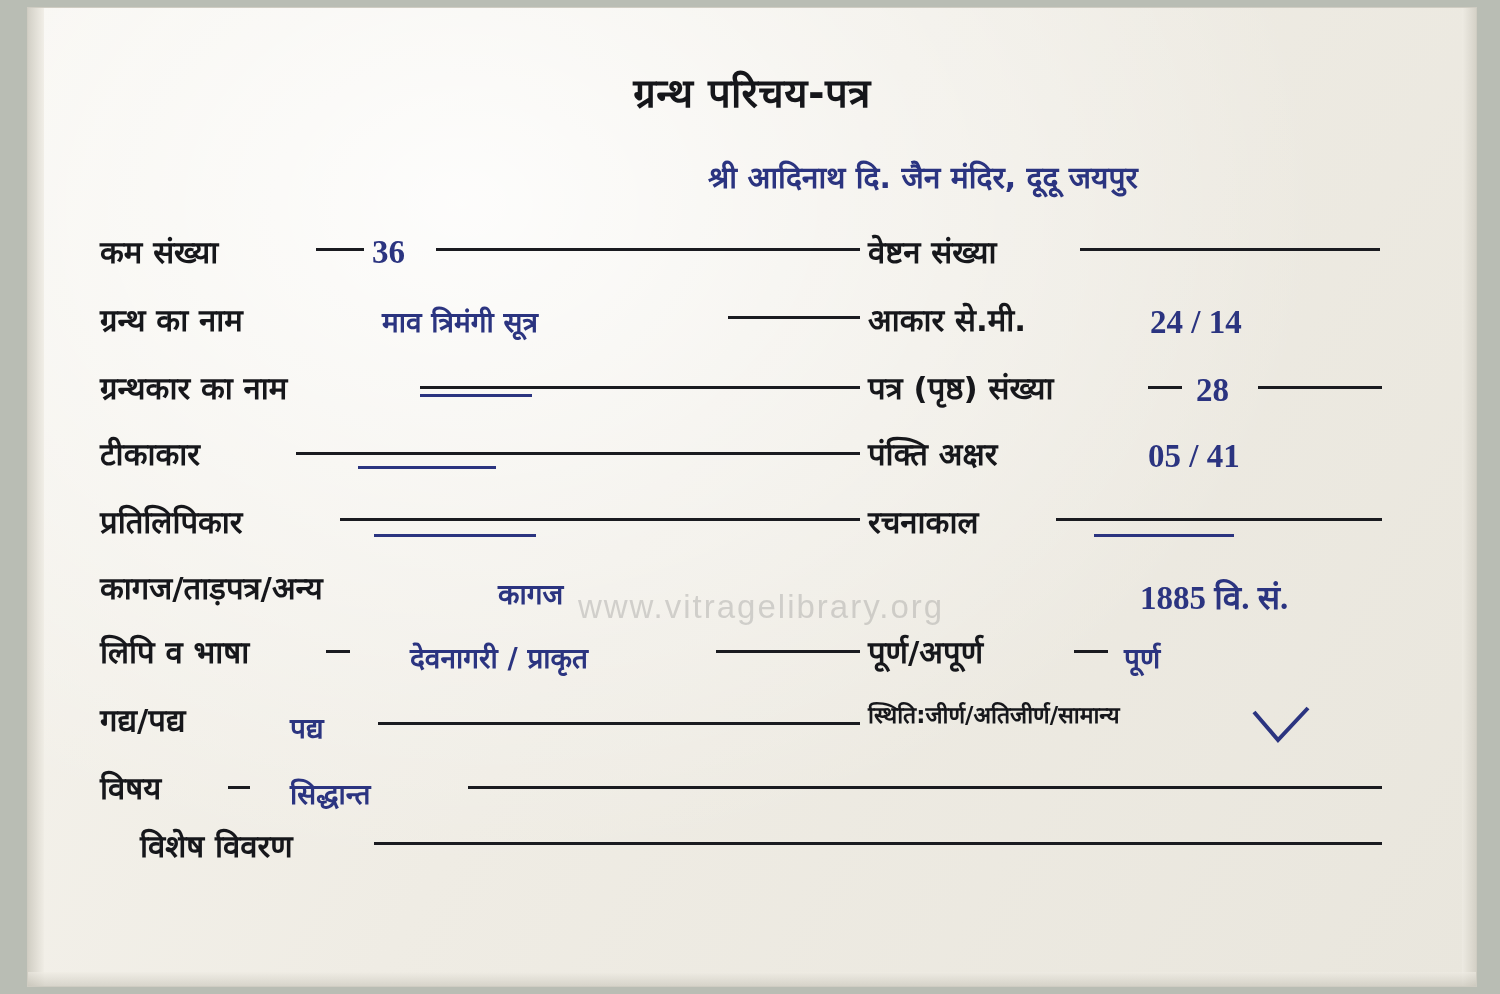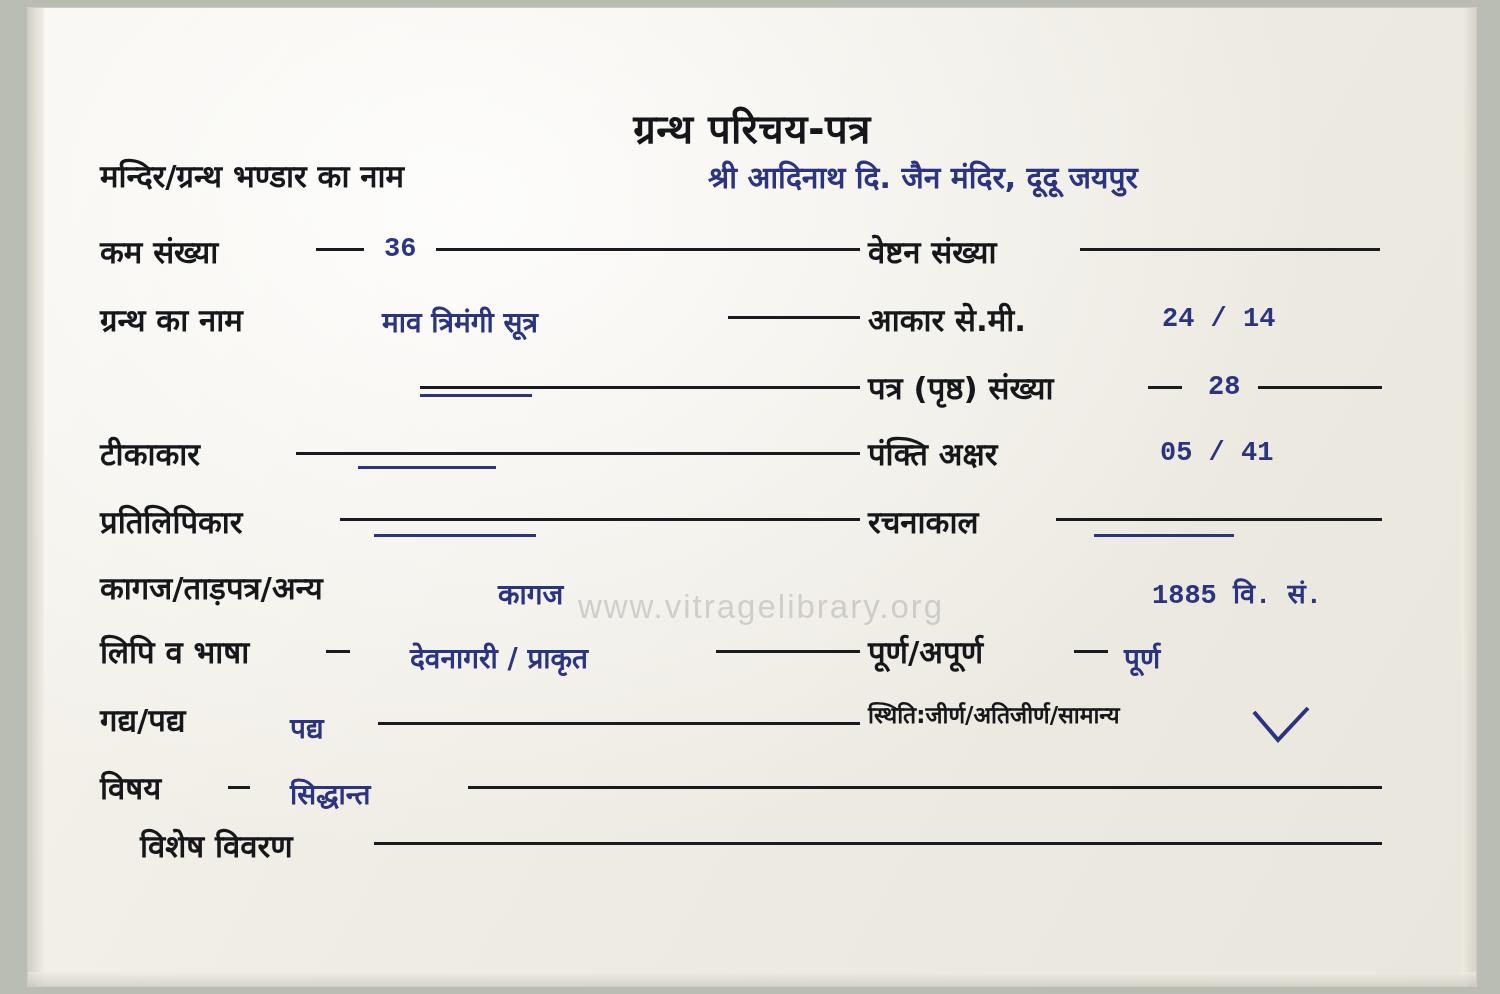--- a/index.html
+++ b/index.html
@@ -65,21 +65,20 @@
   .title {
     position: absolute;
     left: 0; right: 0;
     top: 56px;
     text-align: center;
     font-family: "DejaVu Sans", sans-serif;
     font-size: 40px;
     font-weight: 700;
     color: #15161a;
     letter-spacing: .5px;
-    margin-top: 36px;
   }
 
   .printed {
     position: absolute;
     font-family: "DejaVu Sans", sans-serif;
     font-size: 31px;
     font-weight: 700;
     color: #16171b;
     white-space: nowrap;
   }
@@ -89,23 +88,22 @@
 
   .ink {
     position: absolute;
     font-family: "DejaVu Sans", sans-serif;
     font-size: 28px;
     font-weight: 700;
     color: #2b3480;
     white-space: nowrap;
   }
   .ink.num {
-    font-family: Liberation Mono, monospace;
-    font-size: 27px;
-    margin-left: 12px;
+    font-family: Liberation Serif, serif;
+    font-size: 33px;
   }
 
   
   .rule {
     position: absolute;
     height: 0;
     border-top: 3px solid #1a1b20;
   }
   .inkrule {
     position: absolute;
@@ -138,38 +136,38 @@
 
 <div class="card">
   <div class="edge-left"></div>
   <div class="edge-right"></div>
   <div class="edge-bottom"></div>
 
   <div class="sheet">
 
     <div class="title">ग्रन्थ परिचय-पत्र</div>
 
-    <div class="printed" style="left:72px; top:146px;">मन्दिर/ग्रन्थ भण्डार का नाम</div>
     <div class="ink" style="left:680px; top:148px; font-size:30px;">श्री आदिनाथ दि. जैन मंदिर, दूदू जयपुर</div>
 
     <div class="printed" style="left:72px; top:222px;">कम संख्या</div>
     <div class="ink num" style="left:344px; top:226px;">36</div>
     <div class="rule" style="left:288px; top:240px; width:48px;"></div>
     <div class="rule" style="left:408px; top:240px; width:424px;"></div>
 
     <div class="printed" style="left:840px; top:222px;">वेष्टन संख्या</div>
     <div class="rule" style="left:1052px; top:240px; width:300px;"></div>
 
     <div class="printed" style="left:72px; top:290px;">ग्रन्थ का नाम</div>
     <div class="ink" style="left:354px; top:294px;">माव त्रिमंगी सूत्र</div>
     <div class="rule" style="left:700px; top:308px; width:132px;"></div>
 
     <div class="printed" style="left:840px; top:290px;">आकार से.मी.</div>
     <div class="ink num" style="left:1122px; top:296px;">24 / 14</div>
 
+    <div class="printed" style="left:72px; top:358px;">ग्रन्थकार का नाम</div>
     <div class="inkrule" style="left:392px; top:386px; width:112px;"></div>
     <div class="rule" style="left:392px; top:378px; width:440px;"></div>
 
     <div class="printed" style="left:840px; top:358px;">पत्र (पृष्ठ) संख्या</div>
     <div class="ink num" style="left:1168px; top:364px;">28</div>
     <div class="rule" style="left:1120px; top:378px; width:34px;"></div>
     <div class="rule" style="left:1230px; top:378px; width:124px;"></div>
 
     <div class="printed" style="left:72px; top:424px;">टीकाकार</div>
     <div class="rule" style="left:268px; top:444px; width:564px;"></div>

